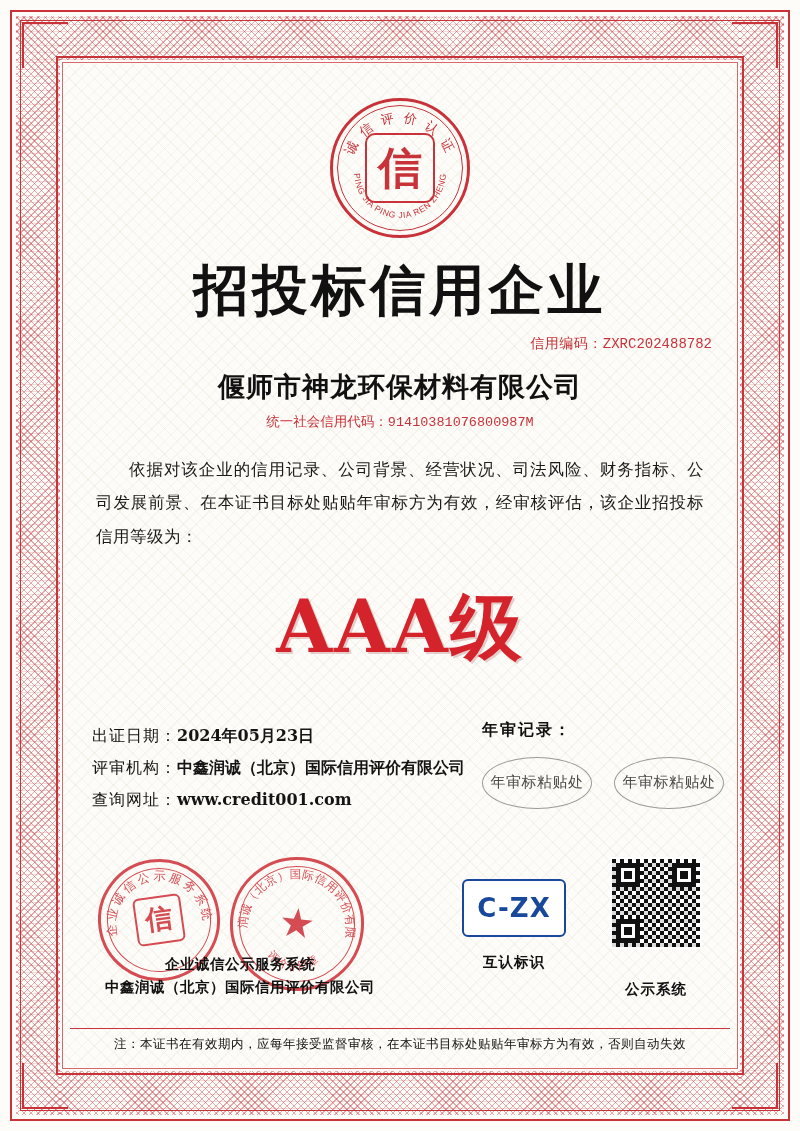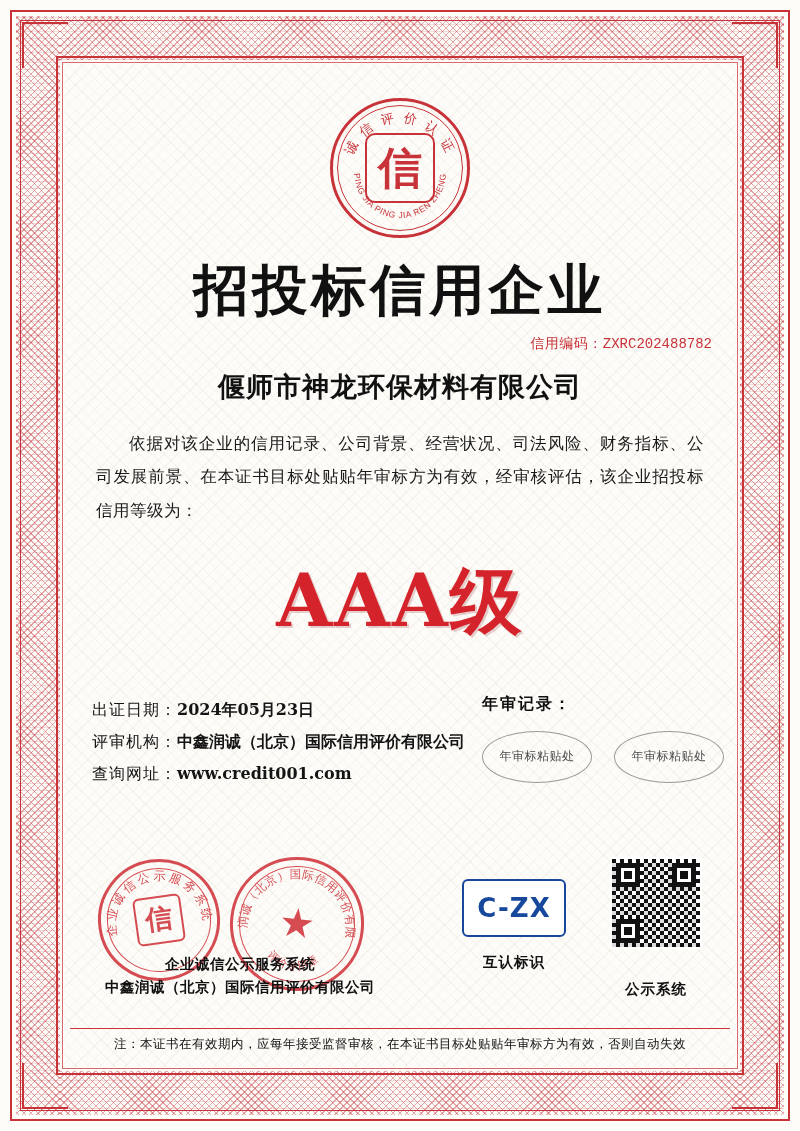--- a/index.html
+++ b/index.html
@@ -257,21 +257,21 @@
   }
   .slot {
     width: 108px;
     height: 50px;
     border: 1px solid #9a9a9a;
     border-radius: 50%;
     display: flex;
     align-items: center;
     justify-content: center;
     font-family: Liberation Sans, sans-serif;
-    font-size: 12px;
+    font-size: 15px;
     color: #4a4a4a;
     letter-spacing: .5px;
   }
 
   
   .seals {
     position: absolute;
     left: 0;
     right: 0;
     bottom: 54px;
@@ -474,20 +474,23 @@
       </div>
     </div>
 
     <div class="title-cn">招投标信用企业</div>
 
     <div class="credit-no">
       <span>信用编码：</span><span class="val">ZXRC202488782</span>
     </div>
 
     <div class="company-name">偃师市神龙环保材料有限公司</div>
+    <div class="usci">
+      <span>统一社会信用代码：</span><span class="code">91410381076800987M</span>
+    </div>
 
     <div class="body-text">依据对该企业的信用记录、公司背景、经营状况、司法风险、财务指标、公司发展前景、在本证书目标处贴贴年审标方为有效，经审核评估，该企业招投标信用等级为：</div>
 
     <div class="grade">AAA级</div>
 
     <div class="details-row">
       <div class="details">
         <div class="line">
           <span class="lbl">出证日期：</span><span class="val">2024年05月23日</span>
         </div>

